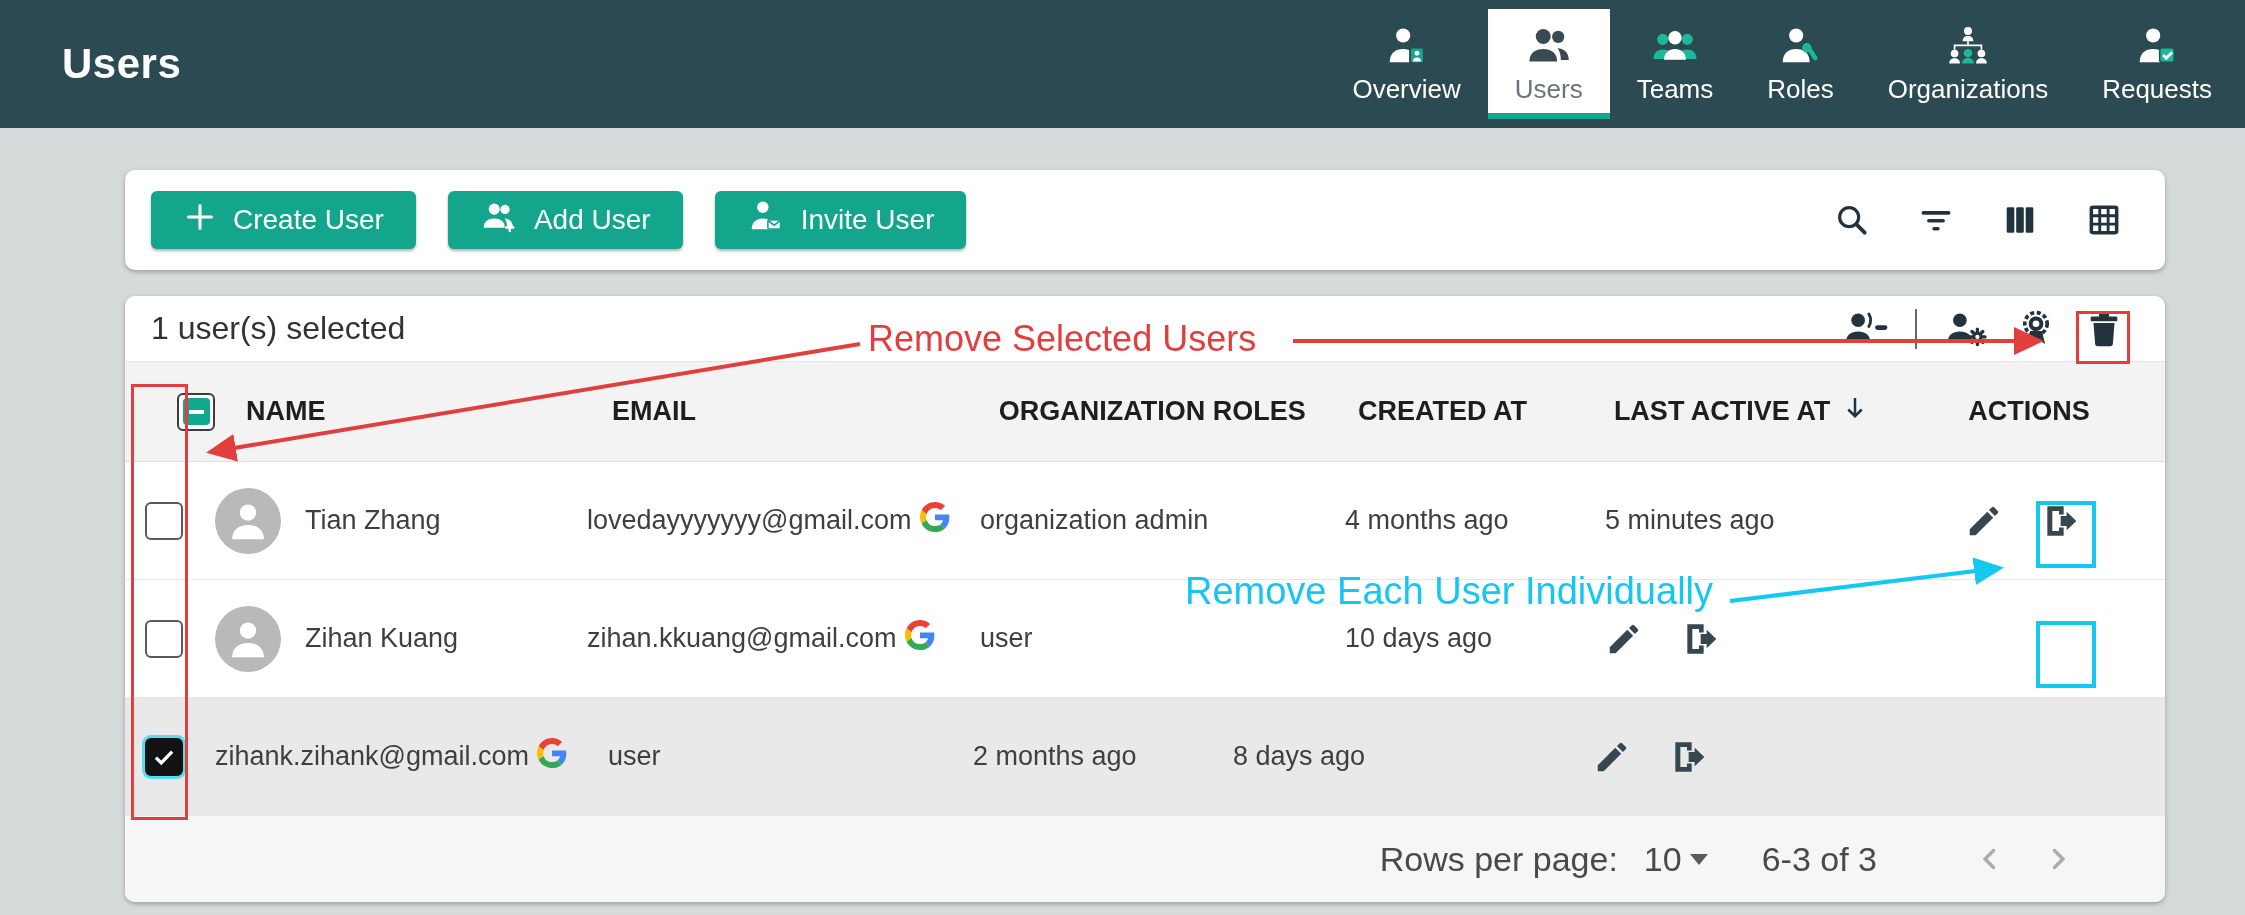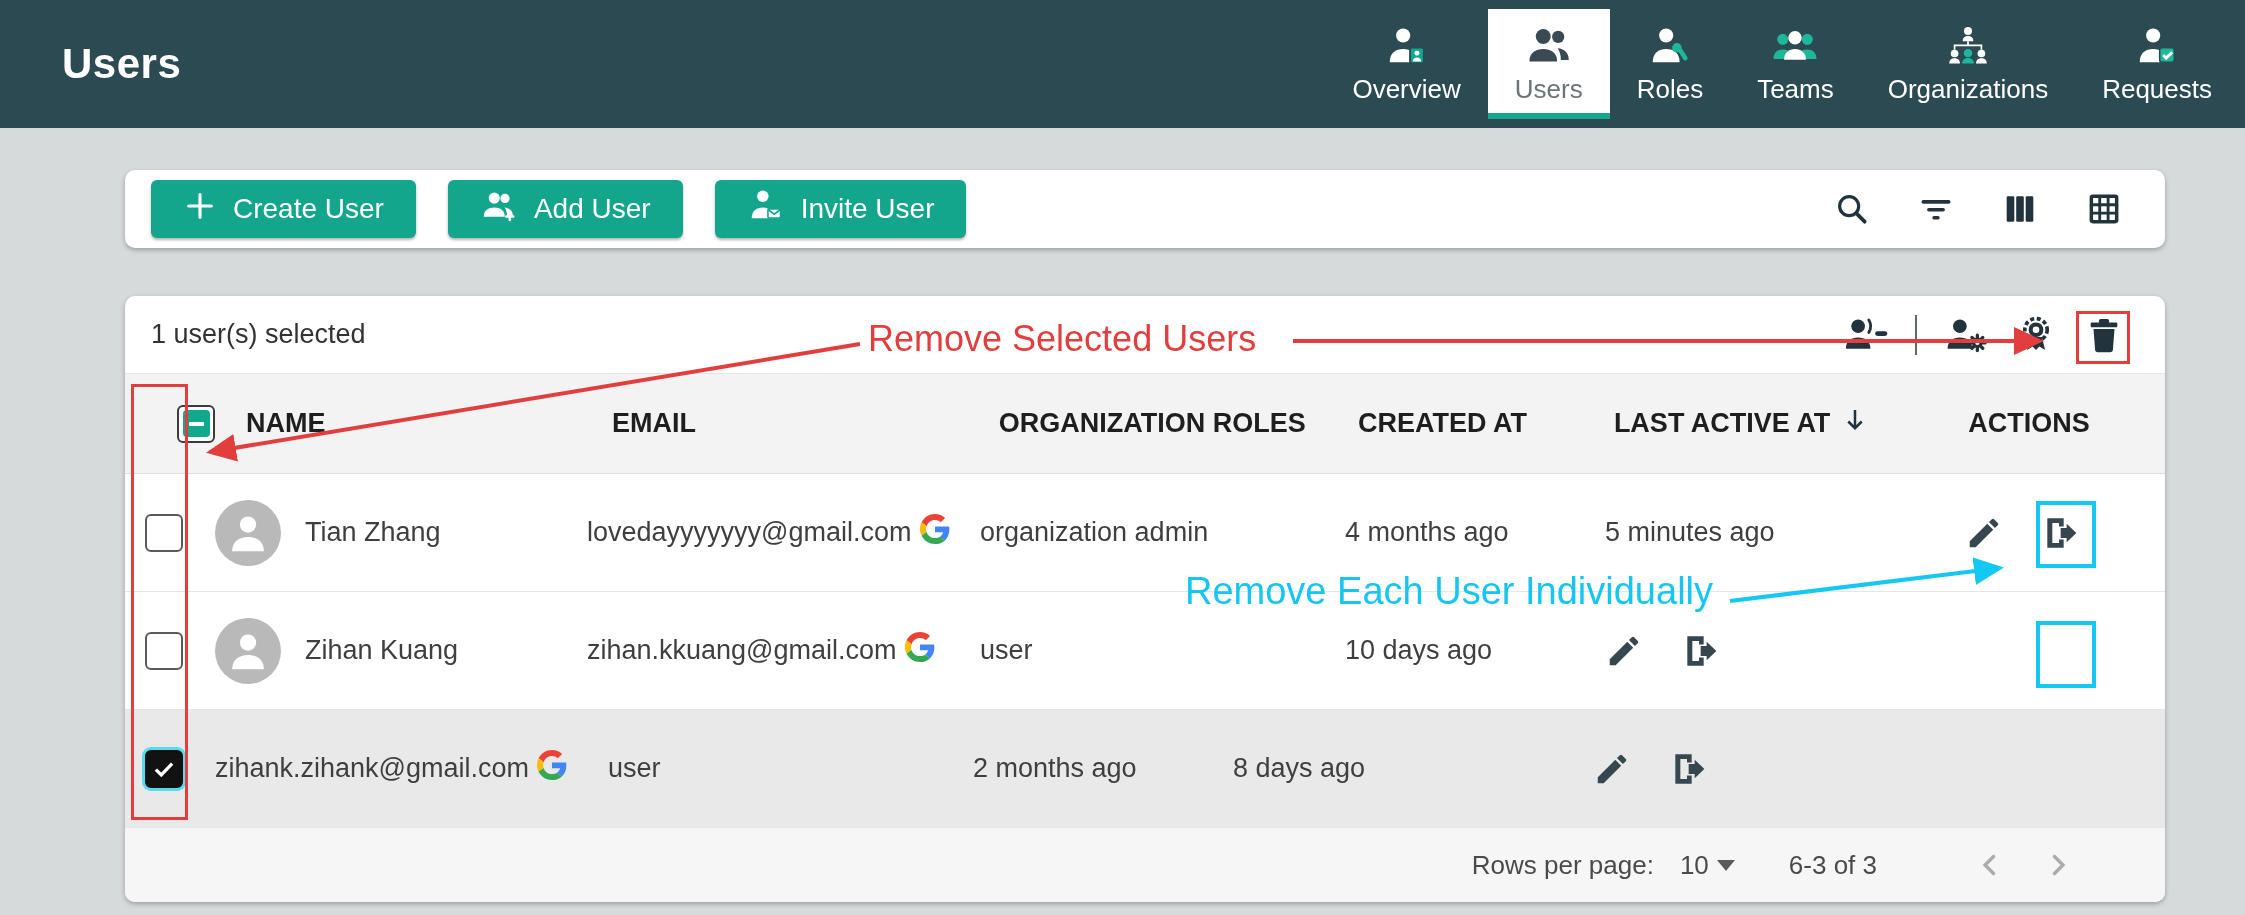--- a/index.html
+++ b/index.html
@@ -14,35 +14,35 @@
   .tabs { display:flex; height:110px; margin-right:6px; }
   .tab { display:flex; flex-direction:column; align-items:center; justify-content:center;
     padding:0 27px; color:#fff; position:relative; cursor:pointer; }
   .tab-label { font-size:26px; }
   .tab.active { background:#fff; color:#6b7478; }
   .tab.active::after { content:""; position:absolute; left:0; bottom:0; width:100%; height:6px; background:#12a88d; }
   .header-glow { position:absolute; top:110px; left:0; width:100%; height:12px;
     background:linear-gradient(#a7e0d5, rgba(214,218,219,0)); z-index:1; }
 
   
-  .toolbar-card { position:absolute; left:125px; top:170px; width:2040px; height:78px;
+  .toolbar-card { position:absolute; left:125px; top:170px; width:2040px; height:100px;
     background:#fff; border-radius:10px; box-shadow:0 2px 5px rgba(0,0,0,.28);
     display:flex; align-items:center; padding:0 26px; }
   .btn { height:58px; background:#13a68c; color:#fff; border:none; border-radius:6px;
     display:flex; align-items:center; gap:16px; padding:0 32px; font-size:28px;
     font-family:"Liberation Sans",sans-serif; margin-right:32px; box-shadow:0 2px 3px rgba(0,0,0,.3); cursor:pointer; }
   .toolbar-icons { margin-left:auto; display:flex; align-items:center; gap:46px; padding-right:16px; }
   .tool-ic { cursor:pointer; display:flex; }
 
   .table-card { position:absolute; left:125px; top:296px; width:2040px; height:606px;
     background:#fff; border-radius:10px; box-shadow:0 2px 5px rgba(0,0,0,.28);
     overflow:hidden; display:flex; flex-direction:column; }
 
-  .selection-bar { height:78px; display:flex; align-items:center; padding:0 26px;
-    font-size:27px; color:#333; border-bottom:1px solid #e4e4e4; }
+  .selection-bar { height:66px; display:flex; align-items:center; padding:0 26px;
+    font-size:32px; color:#333; border-bottom:1px solid #e4e4e4; }
   .sel-icons { margin-left:auto; display:flex; align-items:center; gap:26px; padding-right:14px; }
   .sel-div { width:2px; height:40px; background:#5c6a72; }
 
   .thead { height:100px; background:#f3f3f3; display:flex; align-items:center;
     border-bottom:1px solid #dedede; font-weight:700; font-size:27px; color:#1e1e1e;padding-left:32px; }
   .trow { height:118px; display:flex; align-items:center; border-bottom:1px solid #e6e6e6;
     font-size:27px; color:#3f3f3f; background:#fff; }
   .trow.selected { background:#e9e9e9; }
 
   .col-check   { width:90px;  display:flex; justify-content:flex-start; padding-left:20px; }
@@ -58,21 +58,21 @@
 
   .cb { width:38px; height:38px; border:2px solid #5a5a5a; border-radius:6px; background:#fff;
     display:flex; align-items:center; justify-content:center; cursor:pointer; }
   .cb-ind { border-color:#3c3c3c; }
   .cb-ind .fillteal { width:27px; height:27px; border-radius:4px; background:#12a88d;
     display:flex; align-items:center; justify-content:center; }
   .cb-ind .minus { width:15px; height:4px; background:#fff; border-radius:1px; }
   .cb-checked { background:#121212; border-color:#121212; box-shadow:0 0 0 3px #55dcef; }
 
   .tfooter { flex:1; background:#f6f6f6; display:flex; align-items:center;
-    justify-content:flex-end; font-size:26px; color:#4a4a4a; padding-right:90px; }
+    justify-content:flex-end; font-size:34px; color:#4a4a4a; padding-right:90px; }
   .rpp-label { margin-right:26px; }
   .rpp-value { margin-right:8px; }
   .caret { width:0; height:0; border-left:9px solid transparent; border-right:9px solid transparent;
     border-top:11px solid #5a5a5a; margin-right:54px; cursor:pointer; }
   .range { margin-right:62px; }
   .pg-btn { display:flex; cursor:default; margin-left:34px; }
 
   
   .anno { position:absolute; inset:0; pointer-events:none; z-index:5; }
   .anno-rect { position:absolute; border:3px solid #e23e3e; }
@@ -113,45 +113,45 @@
               <circle cx="16.8" cy="6.7" r="3.2"></circle>
               <path d="M16.5 12.7c3.4.3 5.8 2.3 5.8 5.8v.3h-4.1c0-2.5-.6-4.5-1.7-6.1z"></path>
             </svg>
         </span>
         <span class="tab-label">Users</span>
       </div>
 
       <div class="tab">
         <span>
           <svg width="46" height="46" viewBox="0 0 24 24">
-              <circle cx="10" cy="6" r="3.7" fill="#fff"></circle>
-              <path d="M3 19.7c0-4.3 3-6.6 7-6.6s7 2.3 7 6.6v.3H3z" fill="#fff"></path>
-              <g fill="#1db79a">
-                <circle cx="15.6" cy="12.4" r="2.5"></circle>
-                <rect x="15.8" y="13.6" width="2.4" height="7" rx="1.1" transform="rotate(-33 15.8 13.6)"></rect>
-              </g>
-            </svg>
-        </span>
-        <span class="tab-label">Roles</span>
-      </div>
-
-      <div class="tab">
-        <span>
-          <svg width="46" height="46" viewBox="0 0 24 24">
               <g fill="#1db79a">
                 <circle cx="5.6" cy="8" r="2.9"></circle>
                 <circle cx="18.4" cy="8" r="2.9"></circle>
                 <path d="M.8 18c0-3 2-4.7 5-4.7 1 0 1.9.2 2.7.6-1.2 1-1.8 2.5-1.8 4.4H.8z"></path>
                 <path d="M23.2 18c0-3-2-4.7-5-4.7-1 0-1.9.2-2.7.6 1.2 1 1.8 2.5 1.8 4.4h5.9z"></path>
               </g>
               <circle cx="12" cy="7.2" r="3.5" fill="#fff"></circle>
               <path d="M6.3 18.6c0-3.7 2.5-5.6 5.7-5.6s5.7 1.9 5.7 5.6z" fill="#fff"></path>
             </svg>
         </span>
         <span class="tab-label">Teams</span>
+      </div>
+
+      <div class="tab">
+        <span>
+          <svg width="46" height="46" viewBox="0 0 24 24">
+              <circle cx="10" cy="6" r="3.7" fill="#fff"></circle>
+              <path d="M3 19.7c0-4.3 3-6.6 7-6.6s7 2.3 7 6.6v.3H3z" fill="#fff"></path>
+              <g fill="#1db79a">
+                <circle cx="15.6" cy="12.4" r="2.5"></circle>
+                <rect x="15.8" y="13.6" width="2.4" height="7" rx="1.1" transform="rotate(-33 15.8 13.6)"></rect>
+              </g>
+            </svg>
+        </span>
+        <span class="tab-label">Roles</span>
       </div>
 
       <div class="tab">
         <span>
           <svg width="46" height="46" viewBox="0 0 24 24">
               <circle cx="12" cy="3.6" r="2.1" fill="#fff"></circle>
               <path d="M9.2 9c0-1.8 1.2-2.7 2.8-2.7s2.8.9 2.8 2.7z" fill="#fff"></path>
               <path d="M12 9v2.2M5 13.4v-2.2h14v2.2" stroke="#fff" stroke-width=".9" fill="none"></path>
               <g fill="#fff">
                 <circle cx="5" cy="15.4" r="2"></circle>

